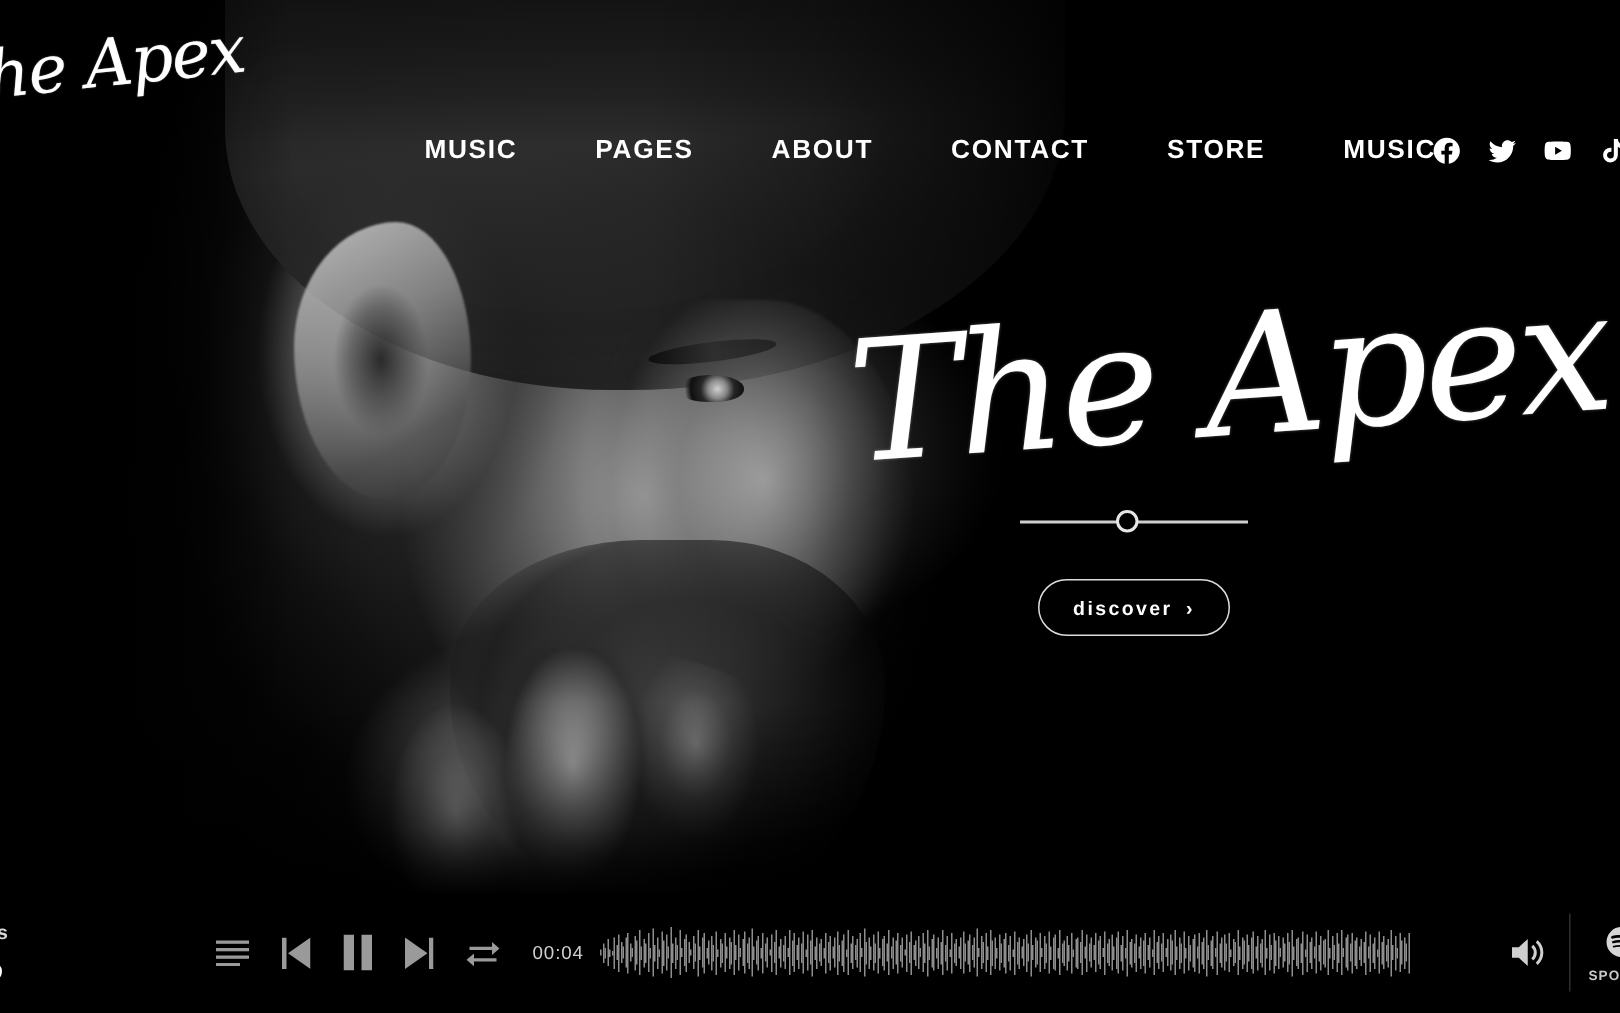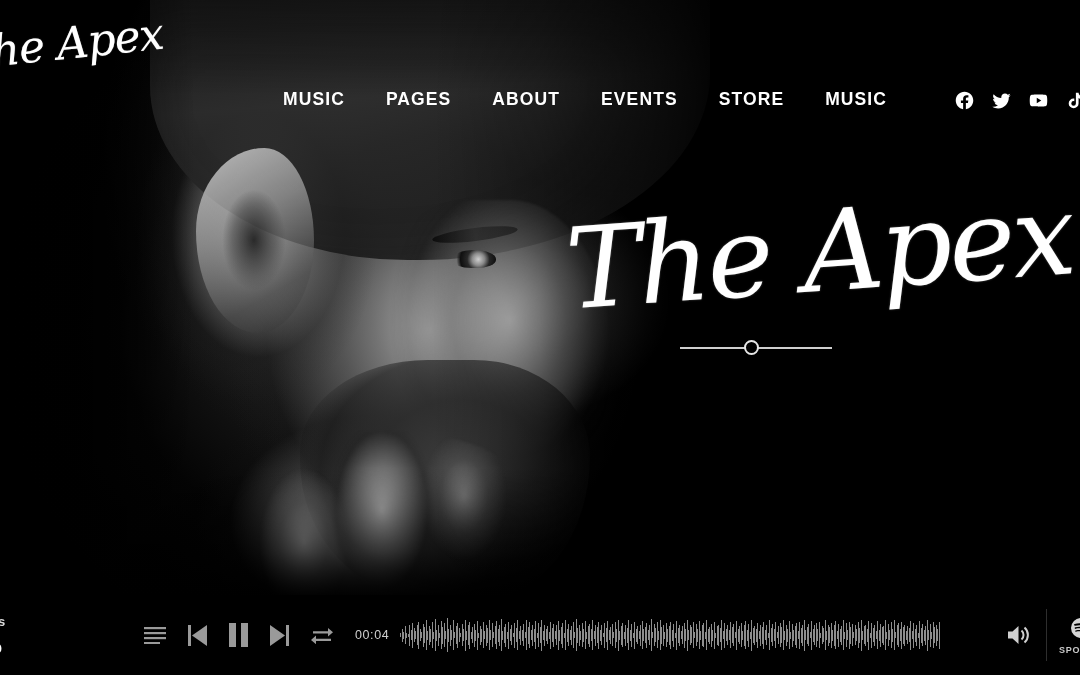--- a/index.html
+++ b/index.html
@@ -99,21 +99,21 @@
     font-style:italic;
     font-size:44px;
     line-height:1;
     letter-spacing:-1px;
     transform:rotate(-6deg);
     white-space:nowrap;
     text-shadow:0 0 1px rgba(255,255,255,.5);
   }
   .nav {
     position:absolute; left:283px; top:89px;
-    display:flex; align-items:flex-start; gap:5px;
+    display:flex; align-items:flex-start; gap:16px;
   }
   .nav-item {
     color:#fff;
     font-size:17.5px;
     font-weight:700;
     letter-spacing:1.1px;
     padding:0 22px 0 0;
     margin-right:14px;
     white-space:nowrap;
     cursor:pointer;
@@ -266,21 +266,21 @@
     <div class="photo-vignette"></div>
   </div>
 
   <div class="header">
     <div class="logo">The Apex</div>
 
     <div class="nav">
       <div class="nav-item">MUSIC</div>
       <div class="nav-item">PAGES</div>
       <div class="nav-item">ABOUT</div>
-      <div class="nav-item">EVENTS</div>
+      <div class="nav-item">CONTACT</div>
       <div class="nav-item">STORE</div>
       <div class="nav-item">MUSIC</div>
     </div>
 
     <div class="socials">
       <span class="social-ico">
         <svg viewBox="0 0 24 24">
             <path d="M12 2C6.48 2 2 6.48 2 12c0 5 3.66 9.13 8.44 9.88v-6.99H7.9V12h2.54V9.8c0-2.51 1.49-3.89 3.78-3.89 1.09 0 2.24.2 2.24.2v2.46h-1.26c-1.24 0-1.63.77-1.63 1.56V12h2.78l-.44 2.89h-2.34v6.99C18.34 21.13 22 17 22 12c0-5.52-4.48-10-10-10z"></path>
           </svg>
       </span>
@@ -300,20 +300,24 @@
           </svg>
       </span>
     </div>
   </div>
 
   <div class="hero-content">
     <div class="hero-title">The Apex</div>
     <div class="hero-divider">
       <div class="line"></div>
       <div class="knob"></div>
+    </div>
+    <div class="discover-btn">
+      <span>discover</span>
+      <span class="chev">›</span>
     </div>
   </div>
 
   <div class="player">
 
     <div class="track-meta">
       <div class="track-label">Tracks</div>
       <div class="track-name">tomb</div>
     </div>
 

